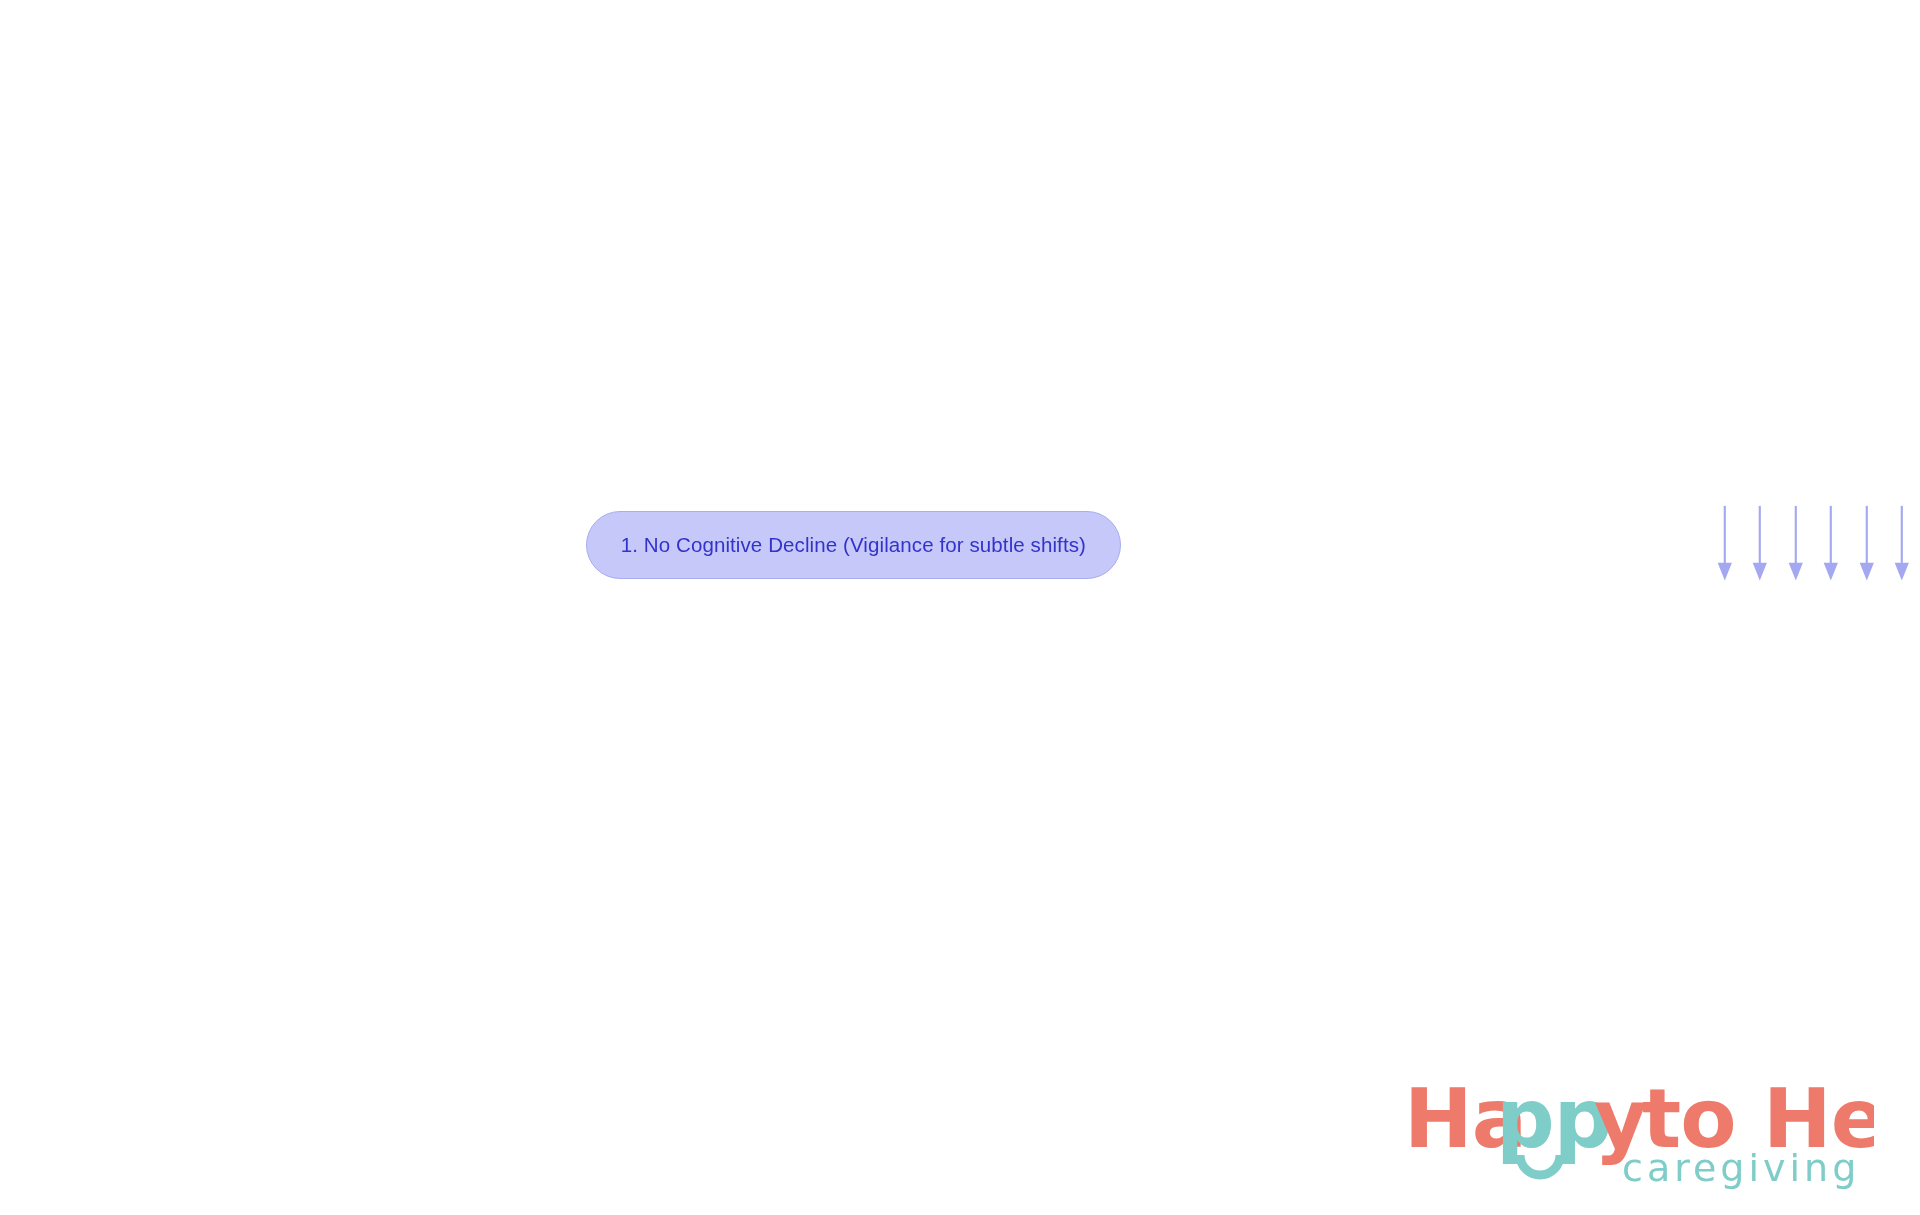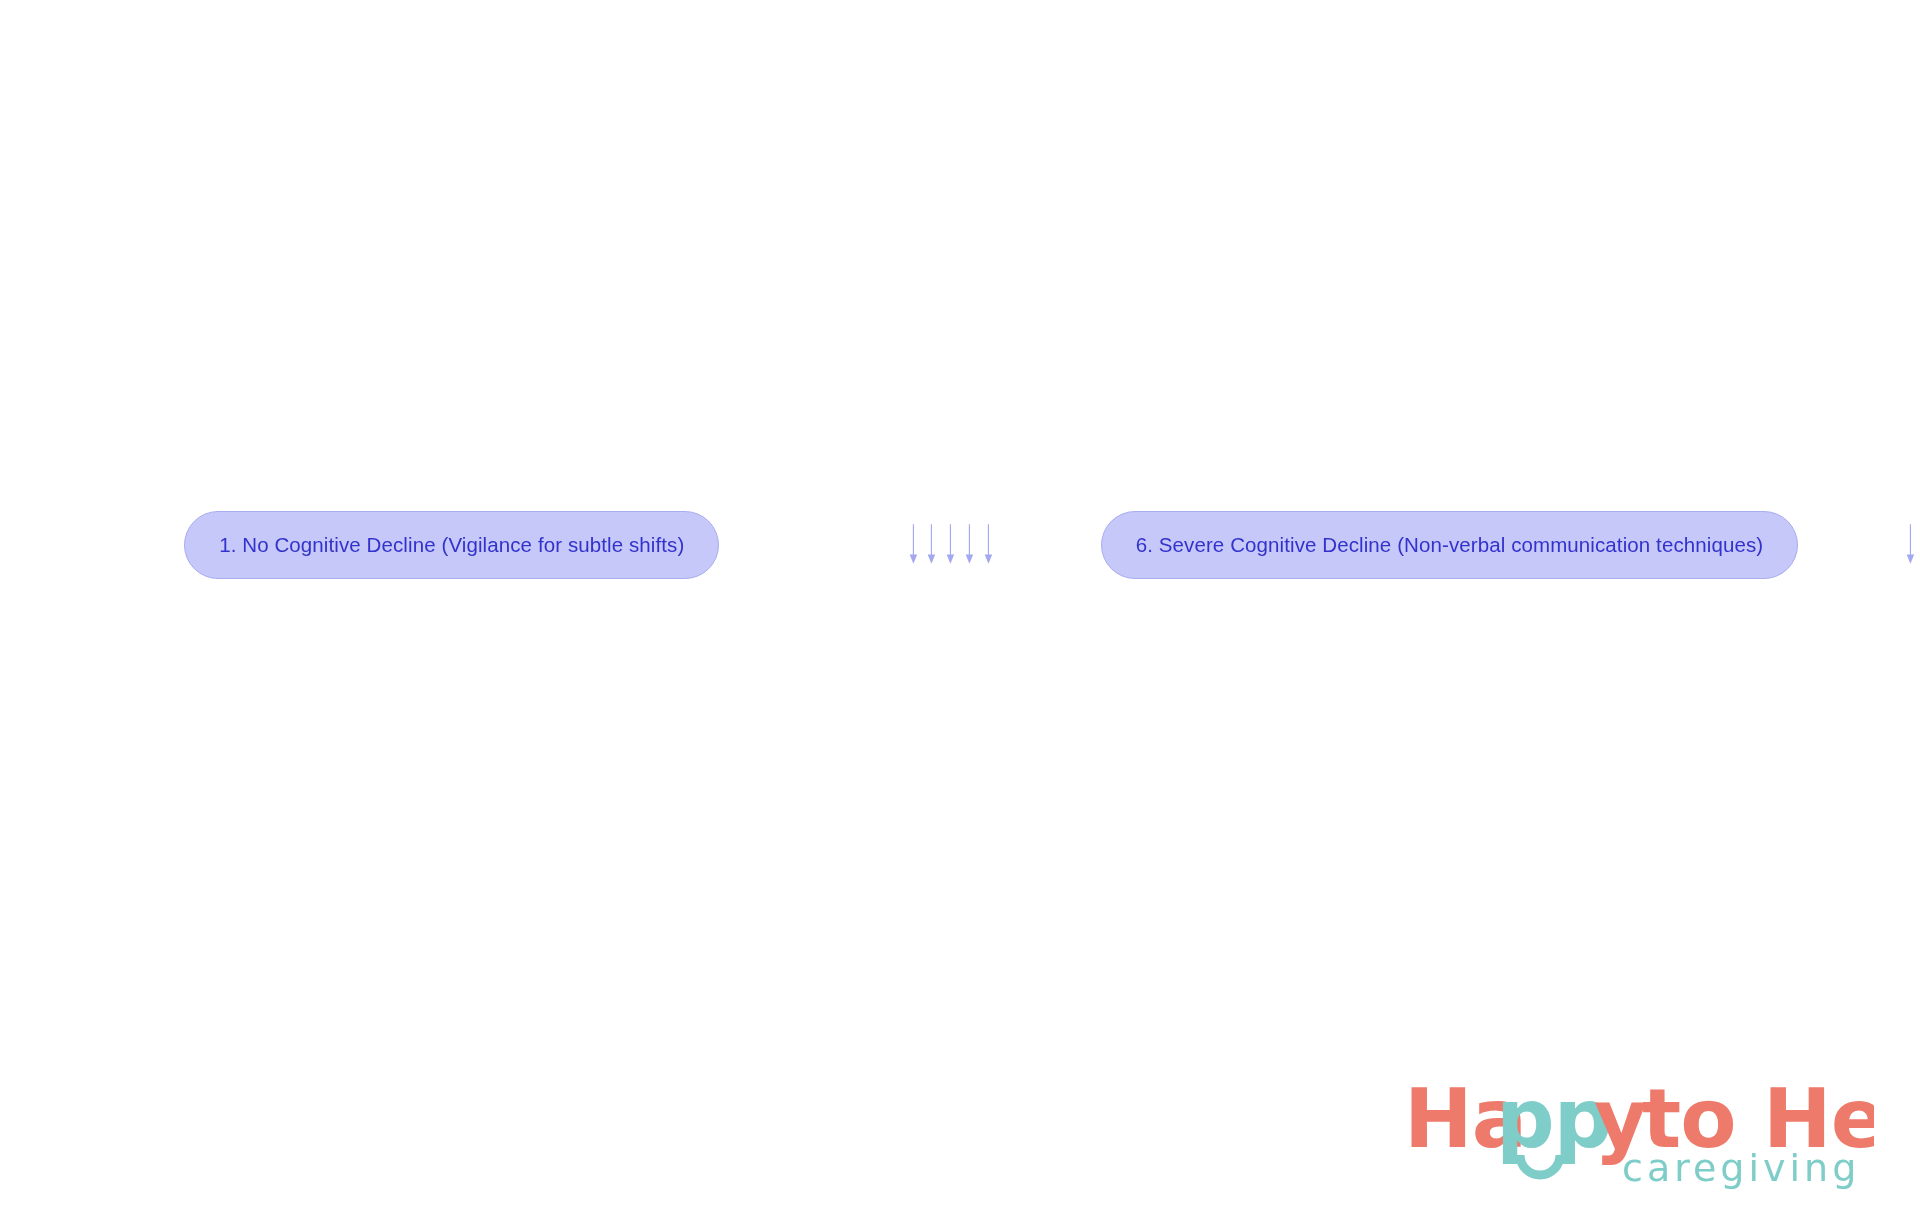--- a/index.html
+++ b/index.html
@@ -128,25 +128,20 @@
       <line x1="20" y1="0" x2="20" y2="68" stroke="#A3A8F0" stroke-width="2.4"></line>
       <polygon points="20,84 12,64 28,64" fill="#A3A8F0"></polygon>
     </svg>
 
 
     <svg class="connector" viewBox="0 0 40 88">
       <line x1="20" y1="0" x2="20" y2="68" stroke="#A3A8F0" stroke-width="2.4"></line>
       <polygon points="20,84 12,64 28,64" fill="#A3A8F0"></polygon>
     </svg>
 
-    <div class="flow-row">
-      <div class="node">
-        <span class="node-label">6. Severe Cognitive Decline (Non-verbal communication techniques)</span>
-      </div>
-    </div>
 
     <svg class="connector" viewBox="0 0 40 88">
       <line x1="20" y1="0" x2="20" y2="68" stroke="#A3A8F0" stroke-width="2.4"></line>
       <polygon points="20,84 12,64 28,64" fill="#A3A8F0"></polygon>
     </svg>
 
 
   </div>
 
   <svg class="logo" viewBox="0 0 470 118">

